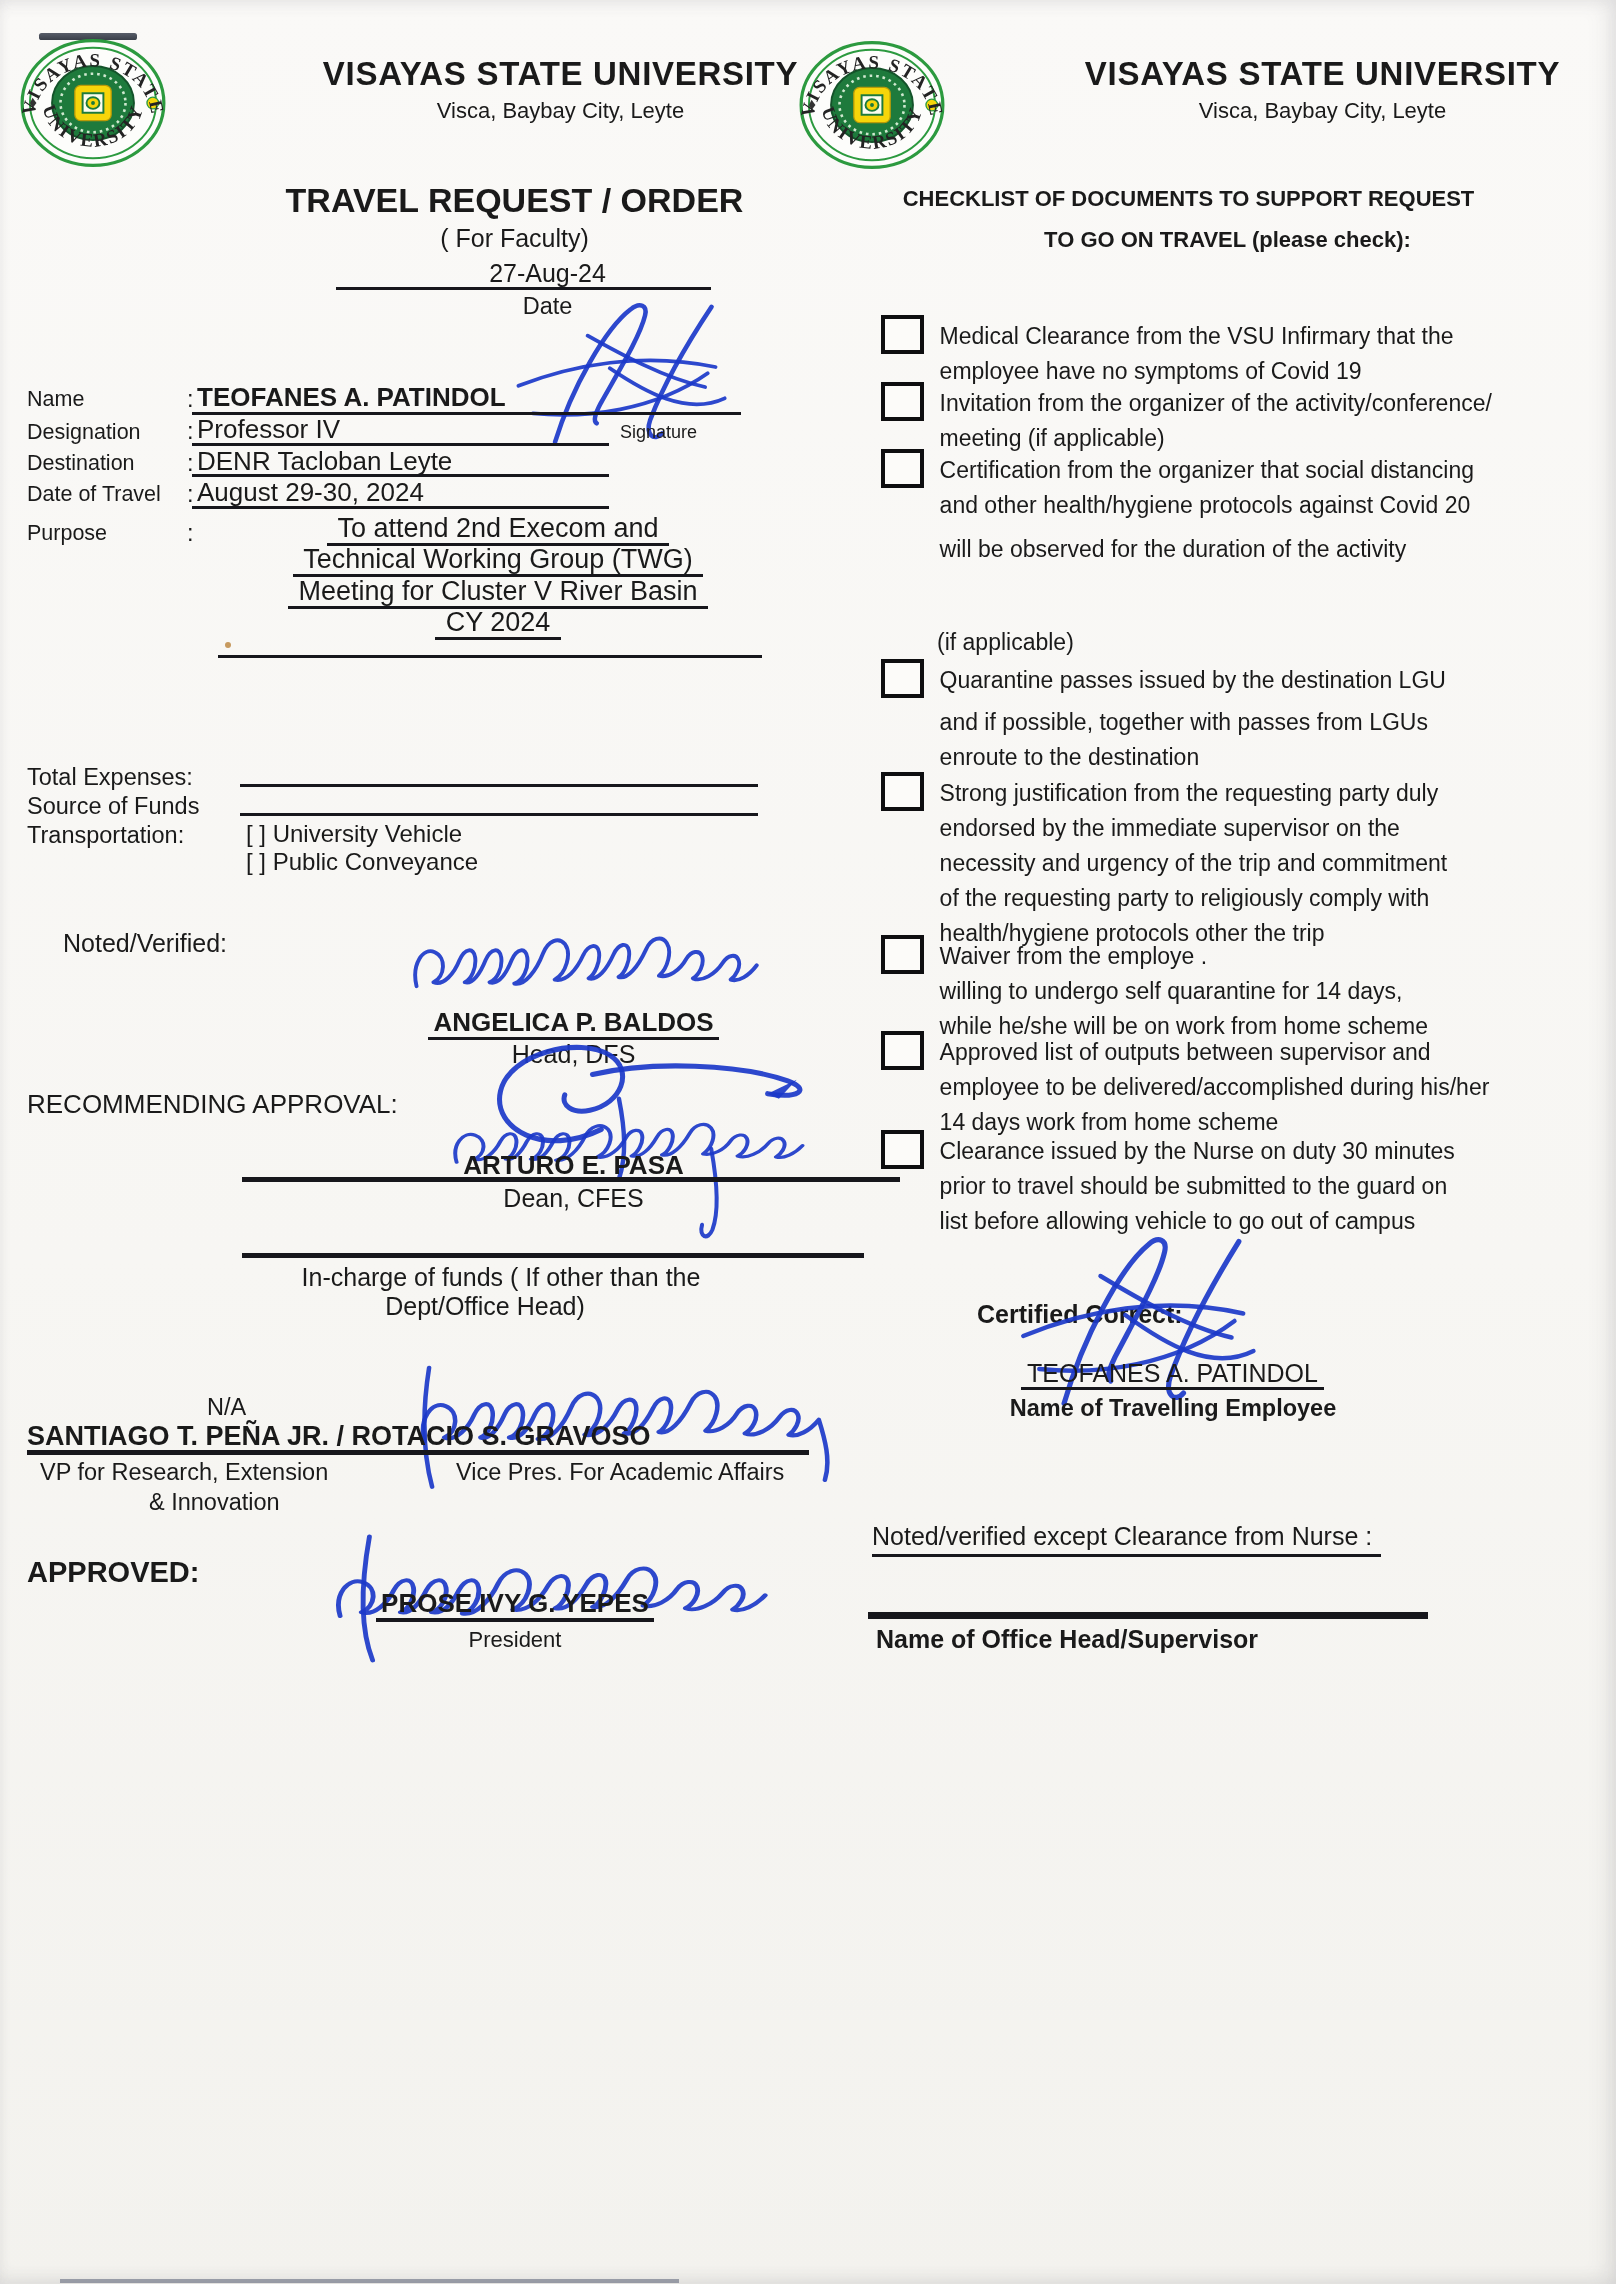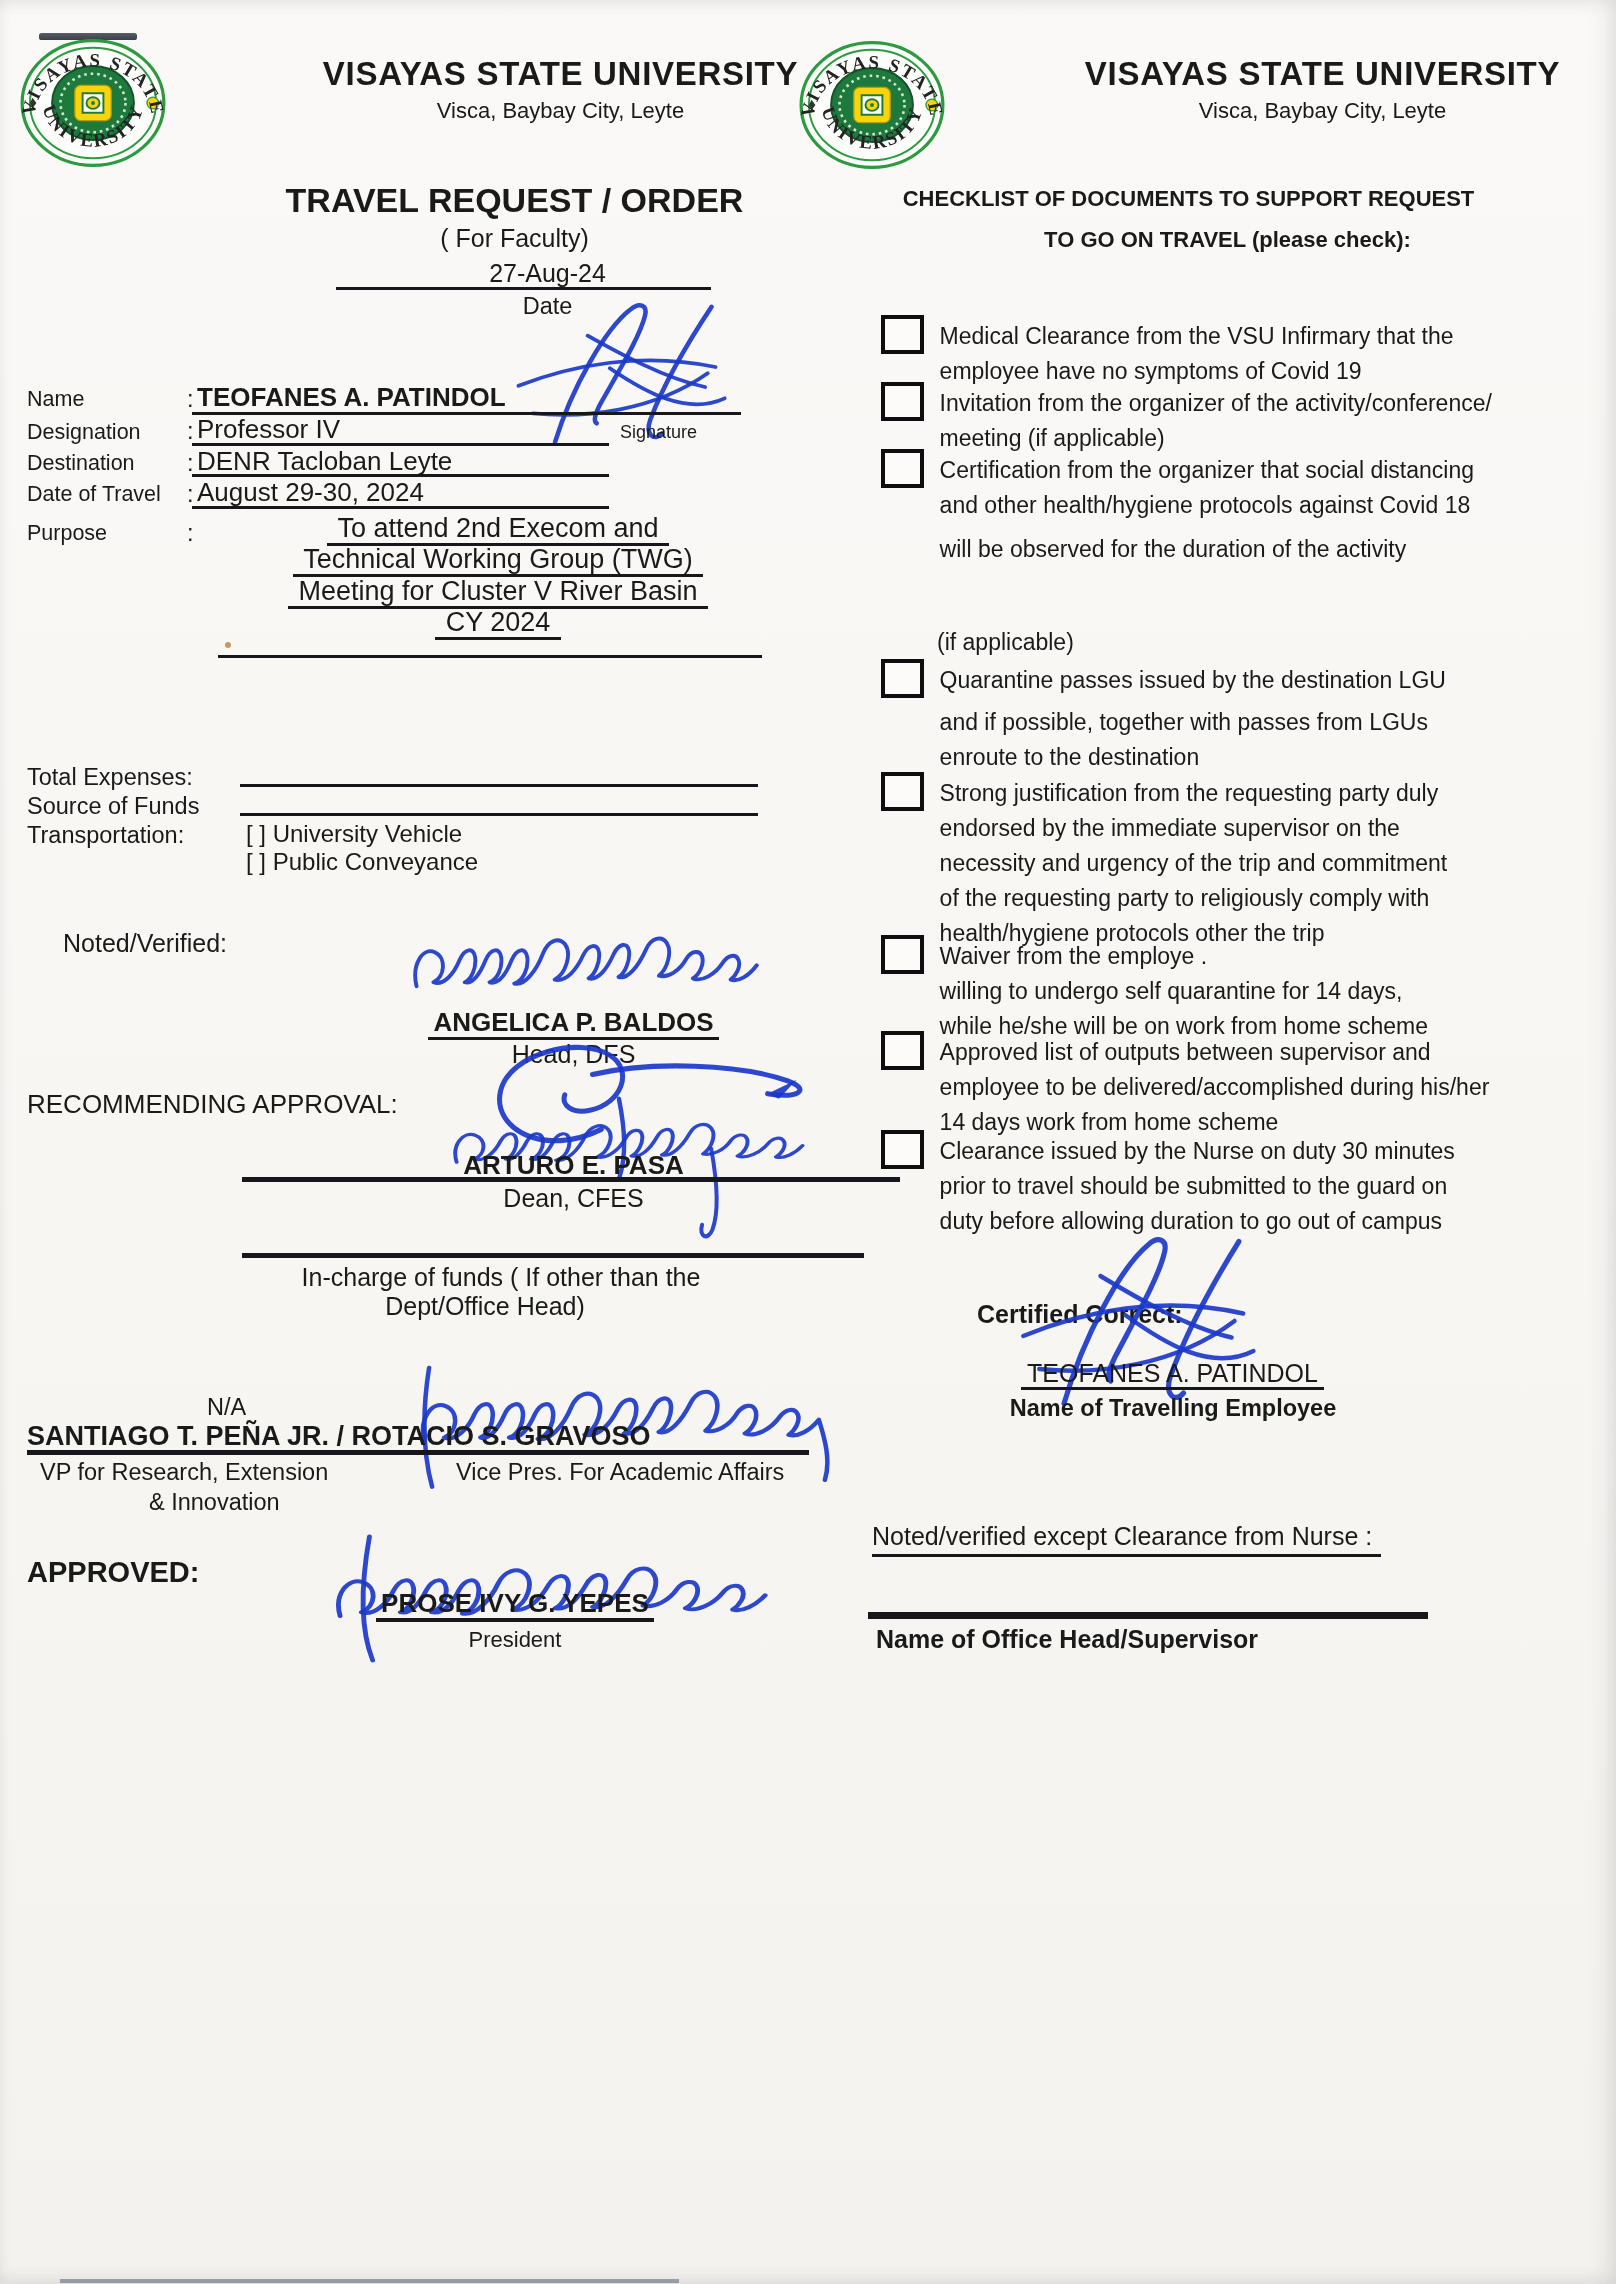--- a/index.html
+++ b/index.html
@@ -199,21 +199,21 @@
     <div class="clines">
       <div class="cl">Invitation from the organizer of the activity/conference/</div>
       <div class="cl">meeting (if applicable)</div>
     </div>
   </div>
 
   <div class="abs chk" style="left:881px;top:453px;">
     <span class="box"></span>
     <div class="clines">
       <div class="cl">Certification from the organizer that social distancing</div>
-      <div class="cl">and other health/hygiene protocols against Covid 18</div>
+      <div class="cl">and other health/hygiene protocols against Covid 20</div>
       <div class="cl" style="margin-top:9px;">will be observed for the duration of the activity</div>
     </div>
   </div>
 
   <div class="abs cl" style="left:937px;top:625px;">(if applicable)</div>
 
   <div class="abs chk" style="left:881px;top:663px;">
     <span class="box"></span>
     <div class="clines" style="line-height:38px;">
       <div class="cl">Quarantine passes issued by the destination LGU</div>
@@ -249,21 +249,21 @@
       <div class="cl">employee to be delivered/accomplished during his/her</div>
       <div class="cl">14 days work from home scheme</div>
     </div>
   </div>
 
   <div class="abs chk" style="left:881px;top:1134px;">
     <span class="box"></span>
     <div class="clines">
       <div class="cl">Clearance issued by the Nurse on duty 30 minutes</div>
       <div class="cl">prior to travel should be submitted to the guard on</div>
-      <div class="cl">duty before allowing duration to go out of campus</div>
+      <div class="cl">list before allowing vehicle to go out of campus</div>
     </div>
   </div>
 
   <div class="abs b" style="left:977px;top:1300px;font-size:25px;">Certified Correct:</div>
   <svg class="abs sig" style="left:997px;top:1225px;" width="306" height="195" viewBox="0 0 420 260" preserveAspectRatio="none">
     <path style="stroke-width:7" d="M92,238 C118,150 170,56 208,26 C222,14 234,20 230,36 C222,70 190,124 162,176 C154,192 150,204 156,208"></path>
     <path d="M36,148 C120,114 226,94 338,118"></path>
     <path style="stroke-width:7" d="M332,22 C300,72 260,142 238,202 C230,226 244,238 256,224"></path>
     <path d="M58,192 C140,200 244,188 326,128"></path>
     <path d="M142,68 C190,96 260,136 322,150"></path>

